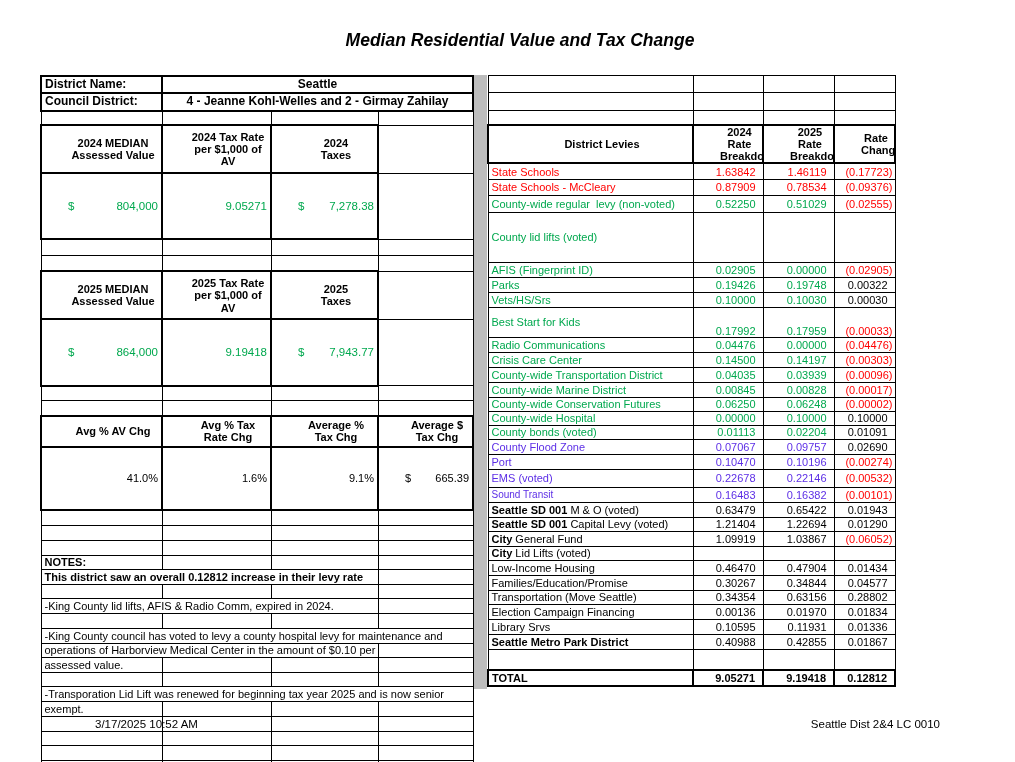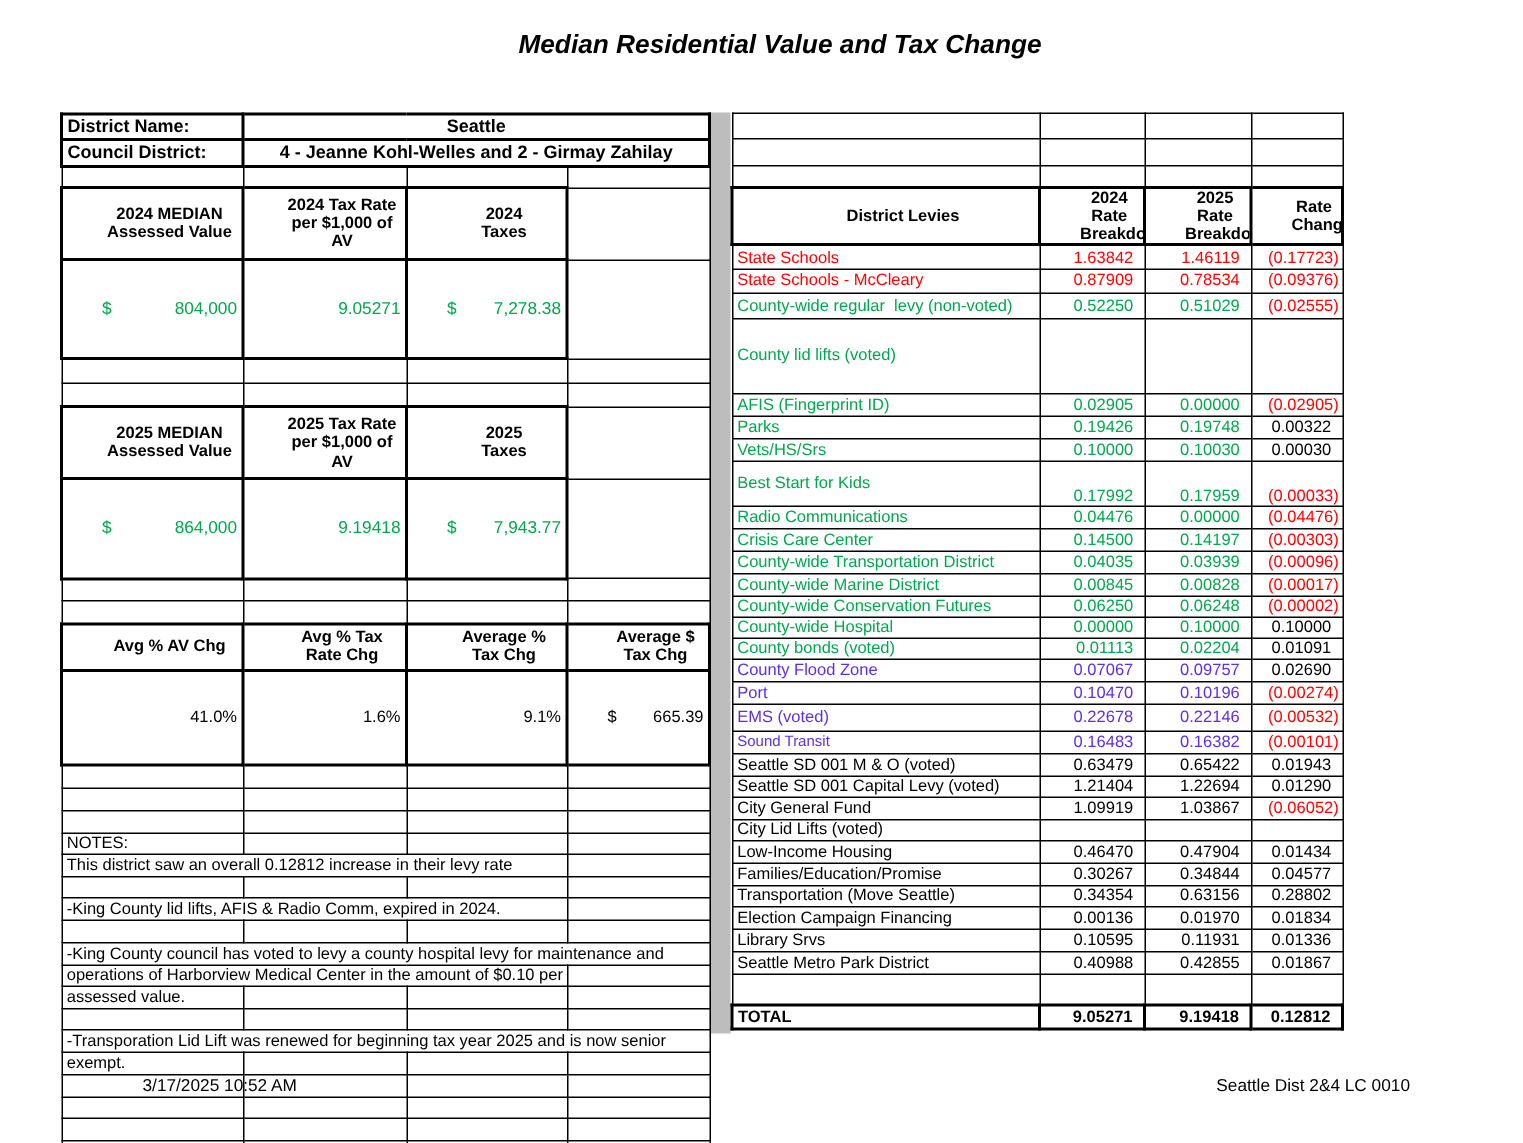--- a/index.html
+++ b/index.html
@@ -1,37 +1,37 @@
 <!DOCTYPE html>
 <html style="--green: #00A84E; --red: #FF0000; --violet: #5C2EE6; --strip: #BDBDBD;"><head>
 <meta charset="utf-8">
 <style>
   :root{
     --green:#00A84E; --red:#FF0000; --violet:#5C2EE6; --black:#000000; --strip:#BDBDBD;
   }
   html,body{margin:0;padding:0;background:#fff;}
   .page{position:relative;width:1015px;height:762px;background:#fff;overflow:hidden;
         font-family:"Liberation Sans","DejaVu Sans",sans-serif;color:#000;}
-  .title{position:absolute;top:19px;left:25px;width:990px;text-align:center;
+  .title{position:absolute;top:30px;left:25px;width:990px;text-align:center;
          font-size:17.5px;font-weight:bold;font-style:italic;}
   .strip{position:absolute;left:473px;top:75px;width:14px;height:614px;background:var(--strip);}
   table{border-collapse:collapse;table-layout:fixed;position:absolute;top:75px;}
   #left-table{left:40px;width:432px;}
   #right-table{left:487px;width:407px;}
   td{border:1px solid #000;padding:0 3px;font-size:11px;line-height:1.12;overflow:hidden;
      vertical-align:middle;white-space:pre;}
   .b2{border-width:2px;padding-left:26px;}
   .hdr{font-weight:bold;text-align:center;white-space:pre-line;}
   .district td{border-width:2px;font-weight:bold;font-size:12px;}
   .district .cap{white-space:nowrap;}
   .ctr{text-align:center;margin-left:18px;}
   .rt{text-align:right;}
   .acct{display:flex;justify-content:space-between;align-items:center;}
   .green{color:var(--green);}
-  .bold{font-weight:normal;}
+  .bold{font-weight:bold;}
   .moneyrow td{font-size:11.5px;}
   
   #right-table td.lab{text-align:left;}
   #right-table td.val{text-align:right;padding-right:7px;}
   #right-table td.neg{color:var(--red);padding-right:2px;}
   .c-red{color:var(--red);} .c-green{color:var(--green);} .c-violet{color:var(--violet);} .c-black{color:#000;}
   .ind{}
   .fs10{font-size:10px;}
   .vmid{vertical-align:middle;} .vbot{vertical-align:bottom;}
   .totrow td{border-width:2px;font-weight:bold;}

